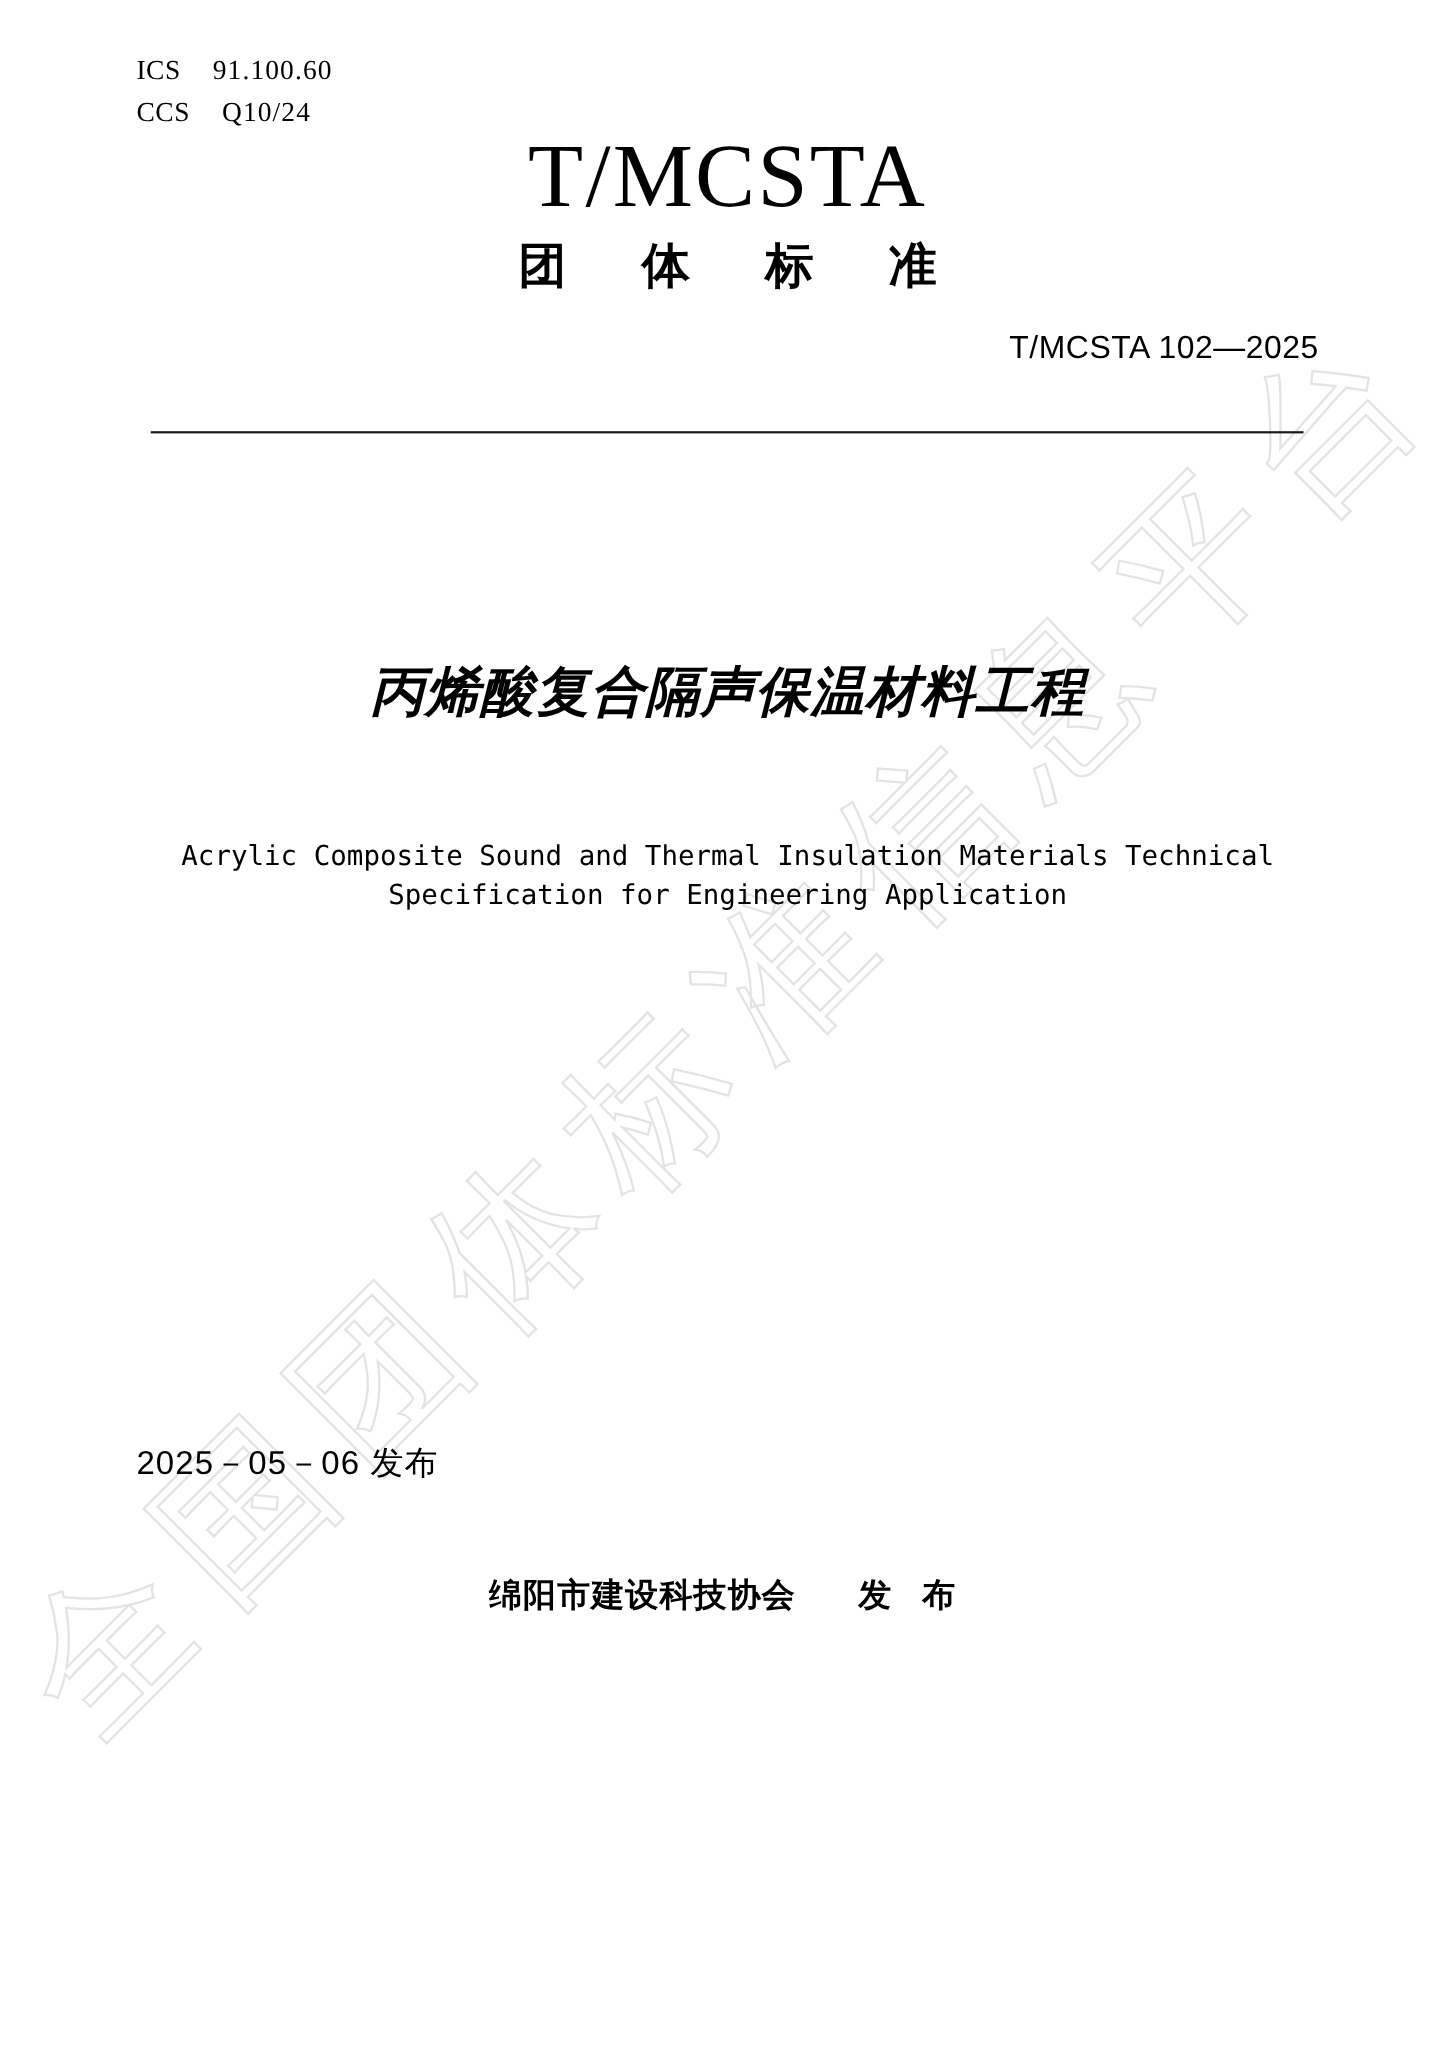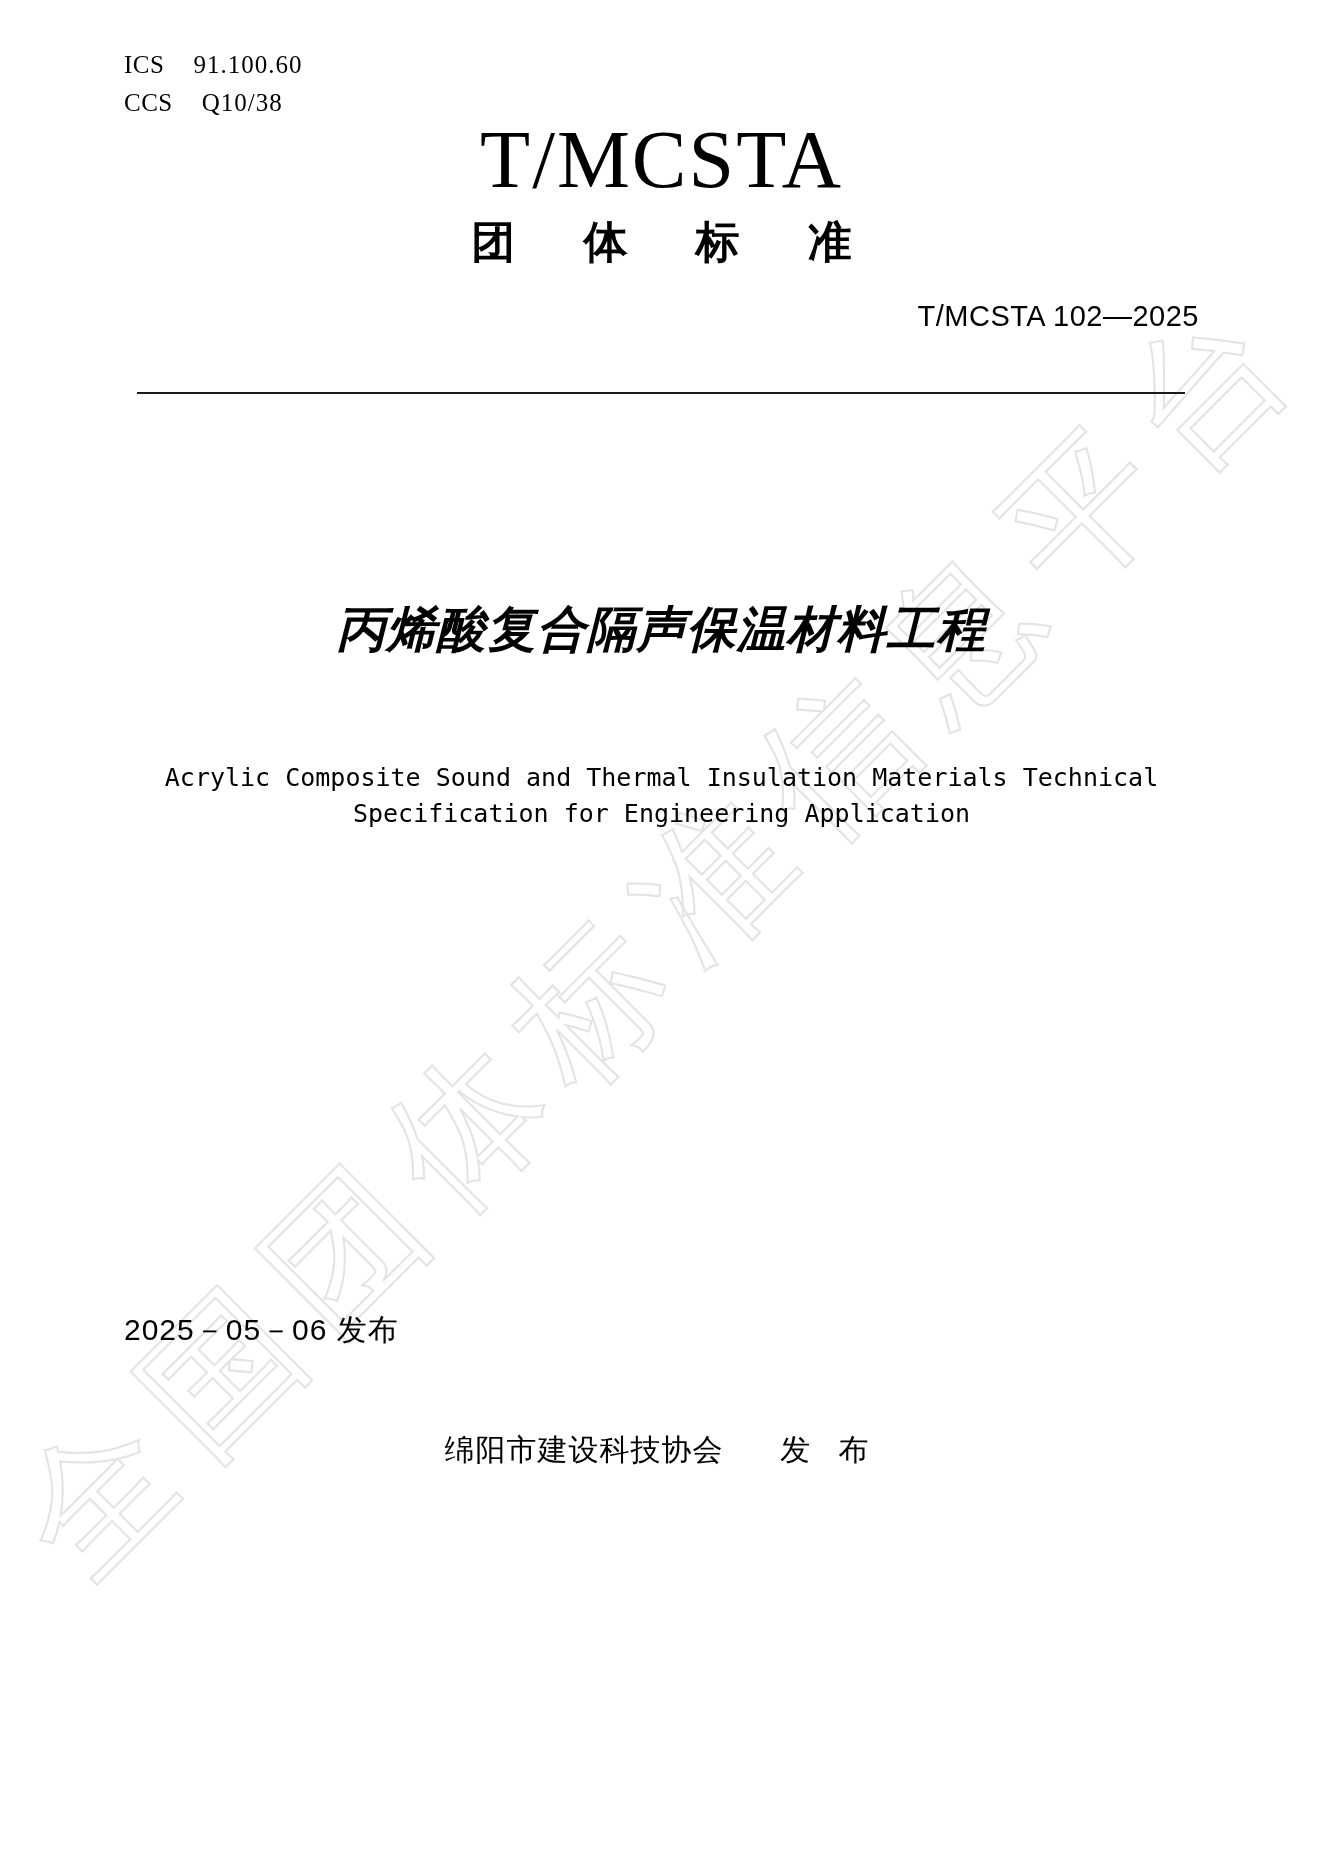--- a/index.html
+++ b/index.html
@@ -143,21 +143,21 @@
     letter-spacing: 1px;
   }
 
   .publisher {
     position: absolute;
     left: 0;
     top: 1430px;
     width: 1323px;
     text-align: center;
     font-family: "Liberation Sans", sans-serif;
-    font-weight: normal;
+    font-weight: bold;
     font-size: 30px;
     letter-spacing: 1px;
   }
   .publisher .gap { display: inline-block; width: 38px; }
   .publisher .issue { letter-spacing: 10px; }
 </style>
 </head>
 <body>
 
 <div class="page">
@@ -170,21 +170,21 @@
 
     <div class="ics-block">
       <div class="ics-line">
         <span class="ics-label">ICS</span>
         &nbsp;&nbsp;
         <span>91.100.60</span>
       </div>
       <div class="ics-line">
         <span class="ics-label">CCS</span>
         &nbsp;&nbsp;
-        <span>Q10/38</span>
+        <span>Q10/24</span>
       </div>
     </div>
 
     <div class="mark-block">
       <div class="mark-main">T/MCSTA</div>
       <div class="mark-sub">团 体 标 准</div>
     </div>
 
     <div class="std-no">T/MCSTA 102—2025</div>
 

